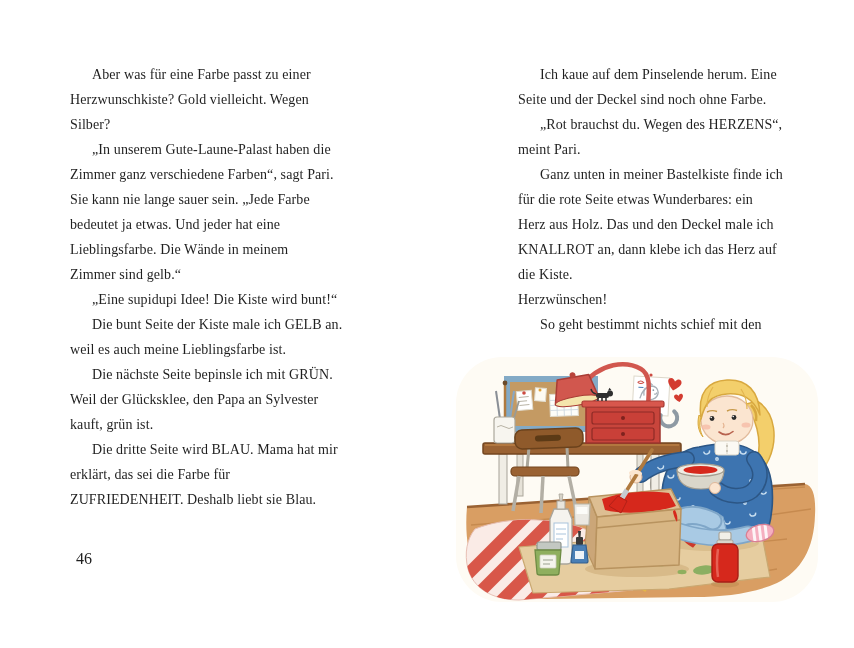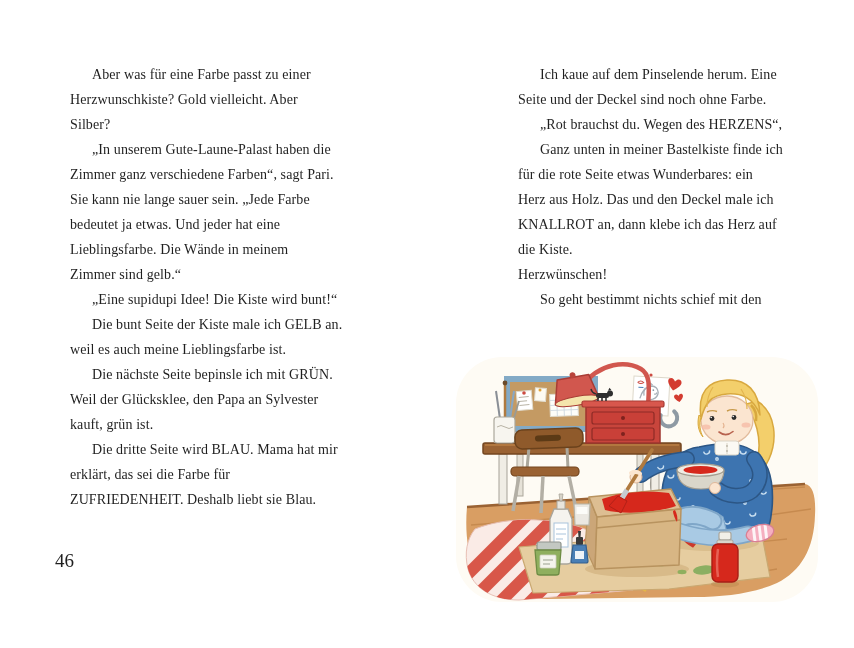--- a/index.html
+++ b/index.html
@@ -20,33 +20,33 @@
     color:var(--ink);position:relative;overflow:hidden;
   }
   .text-col{
     position:absolute;font-size:14px;line-height:25px;
     white-space:nowrap;letter-spacing:0.1px;
   }
   .line{height:25px;}
   .line.indent{padding-left:22px;}
   #left-text{left:70px;top:62px;}
   #right-text{left:482px;top:62px;margin-left:36px;}
-  .page-number{position:absolute;left:55px;top:550px;font-size:19px;}
+  .page-number{position:absolute;left:76px;top:550px;font-size:16px;}
   .illustration{position:absolute;left:455px;top:357px;width:364px;height:246px;}
   .illustration svg{display:block;}
 </style>
 </head>
 <body>
 
 <div class="spread">
 
   <div>
     <div id="left-text" class="text-col">
         <div class="line indent">Aber was für eine Farbe passt zu einer</div>
-        <div class="line">Herzwunschkiste? Gold vielleicht. Aber</div>
+        <div class="line">Herzwunschkiste? Gold vielleicht. Wegen</div>
         <div class="line">Silber?</div>
         <div class="line indent">„In unserem Gute-Laune-Palast haben die</div>
         <div class="line">Zimmer ganz verschiedene Farben“, sagt Pari.</div>
         <div class="line">Sie kann nie lange sauer sein. „Jede Farbe</div>
         <div class="line">bedeutet ja etwas. Und jeder hat eine</div>
         <div class="line">Lieblingsfarbe. Die Wände in meinem</div>
         <div class="line">Zimmer sind gelb.“</div>
         <div class="line indent">„Eine supidupi Idee! Die Kiste wird bunt!“</div>
         <div class="line indent">Die bunt Seite der Kiste male ich GELB an.</div>
         <div class="line">weil es auch meine Lieblingsfarbe ist.</div>
@@ -58,20 +58,21 @@
         <div class="line">ZUFRIEDENHEIT. Deshalb liebt sie Blau.</div>
       </div>
     <div class="page-number">46</div>
   </div>
 
   <div>
     <div id="right-text" class="text-col">
         <div class="line indent">Ich kaue auf dem Pinselende herum. Eine</div>
         <div class="line">Seite und der Deckel sind noch ohne Farbe.</div>
         <div class="line indent">„Rot brauchst du. Wegen des HERZENS“,</div>
+        <div class="line">meint Pari.</div>
         <div class="line indent">Ganz unten in meiner Bastelkiste finde ich</div>
         <div class="line">für die rote Seite etwas Wunderbares: ein</div>
         <div class="line">Herz aus Holz. Das und den Deckel male ich</div>
         <div class="line">KNALLROT an, dann klebe ich das Herz auf</div>
         <div class="line">die Kiste.</div>
         <div class="line">Herzwünschen!</div>
         <div class="line indent">So geht bestimmt nichts schief mit den</div>
       </div>
 
     <div class="illustration">

